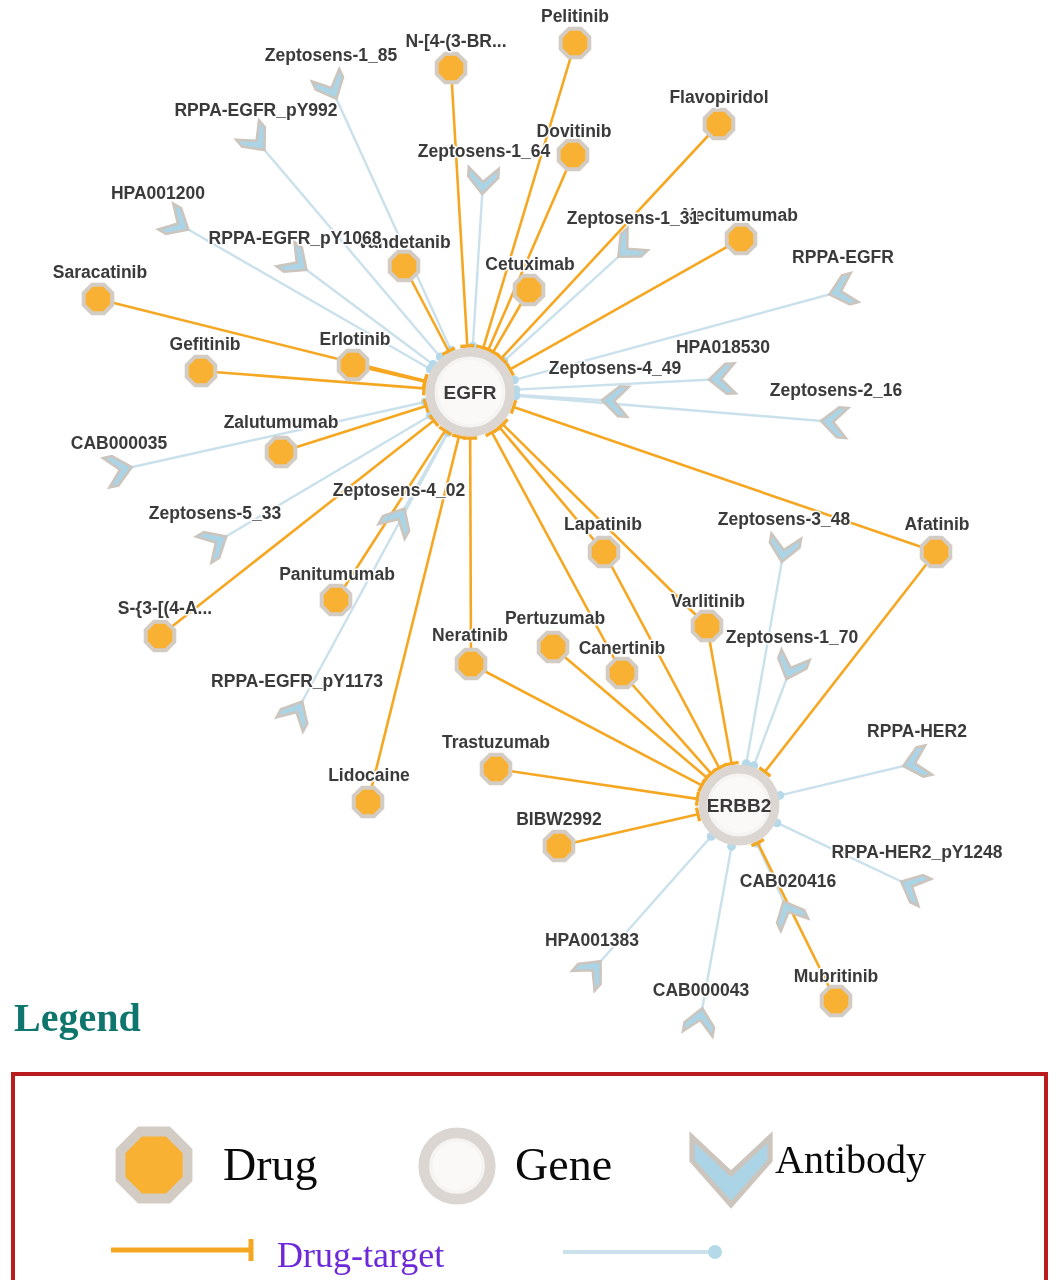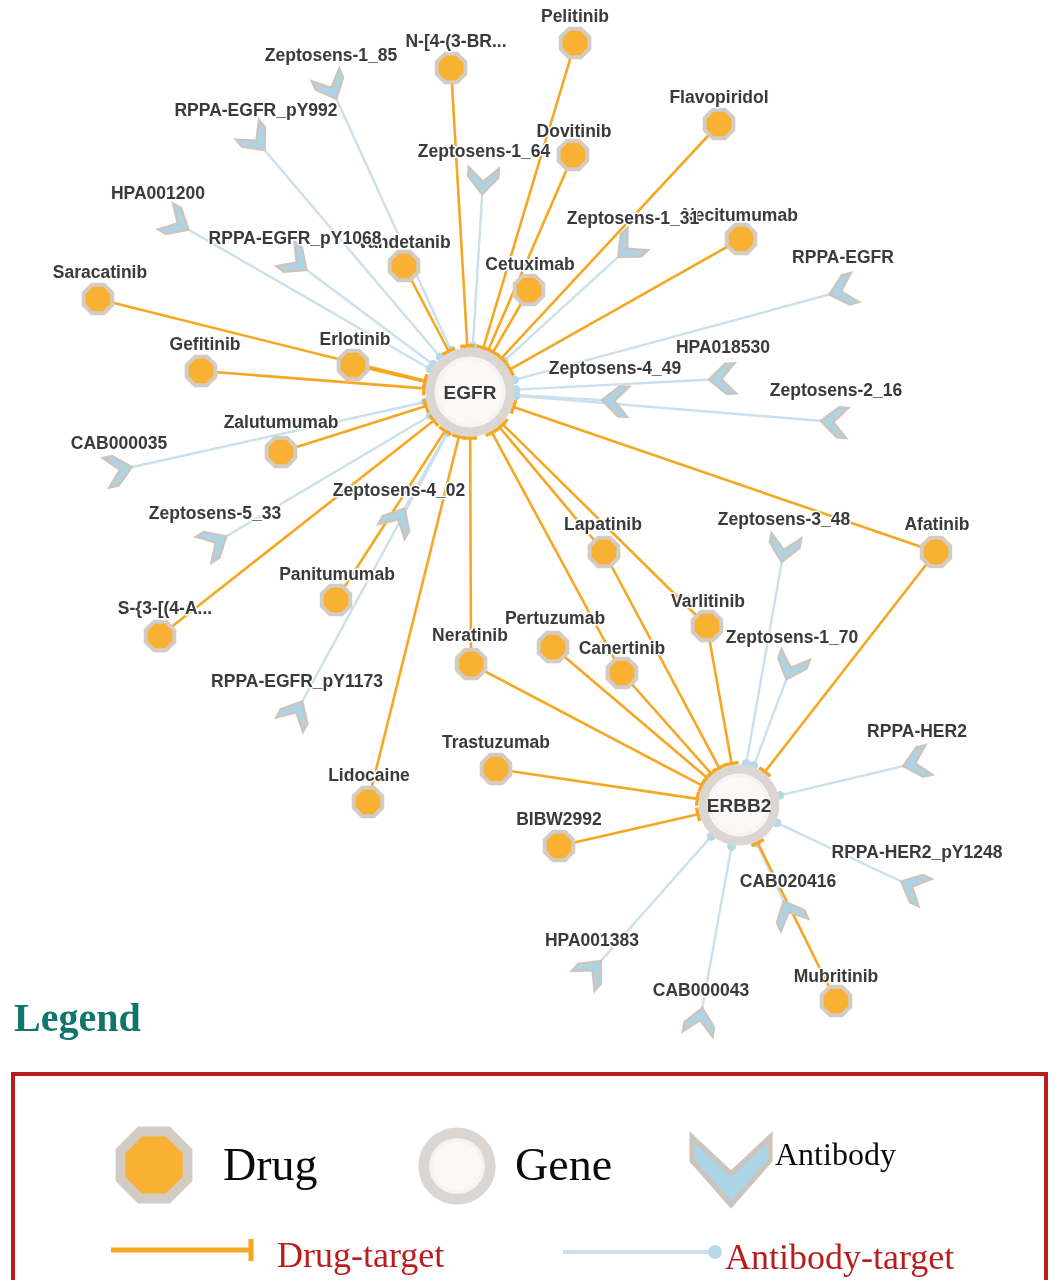--- a/index.html
+++ b/index.html
@@ -5,24 +5,24 @@
   html,body{margin:0;padding:0;background:#ffffff;}
   .stage{position:relative;width:1059px;height:1280px;background:#fff;overflow:hidden;font-family:"Liberation Sans",sans-serif;}
   #net-holder{position:absolute;left:0;top:0;width:1059px;height:1280px;}
   svg text{user-select:none;}
   .node-label{font:bold 17.5px "Liberation Sans",sans-serif;fill:#3a3a3a;paint-order:stroke;stroke:#fdfdfd;stroke-width:3px;stroke-linejoin:round;}
   .gene-label{font:bold 19px "Liberation Sans",sans-serif;fill:#3a3a3a;}
   .legend-title{position:absolute;left:14px;top:994px;font:bold 40px "Liberation Serif",serif;color:#0f766e;}
   .legend-box{position:absolute;left:11px;top:1072px;width:1029px;height:212px;border:4px solid #b91c1c;background:#fff;}
   .sw,.lbl{position:absolute;display:block;line-height:1;}
   .l1{font:400 46px "Liberation Serif",serif;color:#0a0a0a;}
-  .l2{font:400 36px "Liberation Serif",serif;color:#b91c1c;}
+  .l2{font:400 36px "Liberation Serif",serif;color:#6d28d9;}
   #sw-drug{left:90px;top:40px;}   #lbl-drug{left:208px;top:62px;}
   #sw-gene{left:398px;top:46px;}  #lbl-gene{left:500px;top:62px;}
-  #sw-ab{left:666px;top:52px;}    #lbl-ab{left:760px;top:60px;font-size:32px;}
+  #sw-ab{left:666px;top:52px;}    #lbl-ab{left:760px;top:60px;font-size:40px;}
   #sw-de{left:92px;top:158px;}    #lbl-de{left:262px;top:158px;}
   #sw-ae{left:544px;top:162px;}   #lbl-ae{left:710px;top:160px;}
 </style>
 </head>
 <body>
 
 <div class="stage">
   <div id="net-holder"><svg viewBox="0 0 1059 1280" width="1059" height="1280">
         <g>
           <line x1="331" y1="87" x2="450.92371400651353" y2="350.1419623883929" stroke="#CAE1EC" stroke-width="2.4"></line>
@@ -340,15 +340,14 @@
     <span class="sw" id="sw-de"><svg width="160" height="32" viewBox="0 0 160 32">
           <line x1="4" y1="16" x2="142" y2="16" stroke="#F6A722" stroke-width="5"></line>
           <line x1="144" y1="5" x2="144" y2="27" stroke="#F6A722" stroke-width="5"></line>
         </svg></span>
     <span class="lbl l2" id="lbl-de">Drug-target</span>
 
     <span class="sw" id="sw-ae"><svg width="166" height="28" viewBox="0 0 166 28">
           <line x1="4" y1="14" x2="150" y2="14" stroke="#CAE1EC" stroke-width="4"></line>
           <circle cx="156" cy="14" r="7" fill="#B5D9E9"></circle>
         </svg></span>
-    <span class="lbl l2" id="lbl-ae">Antibody-target</span>
   </div>
 </div>
 
 </body></html>

